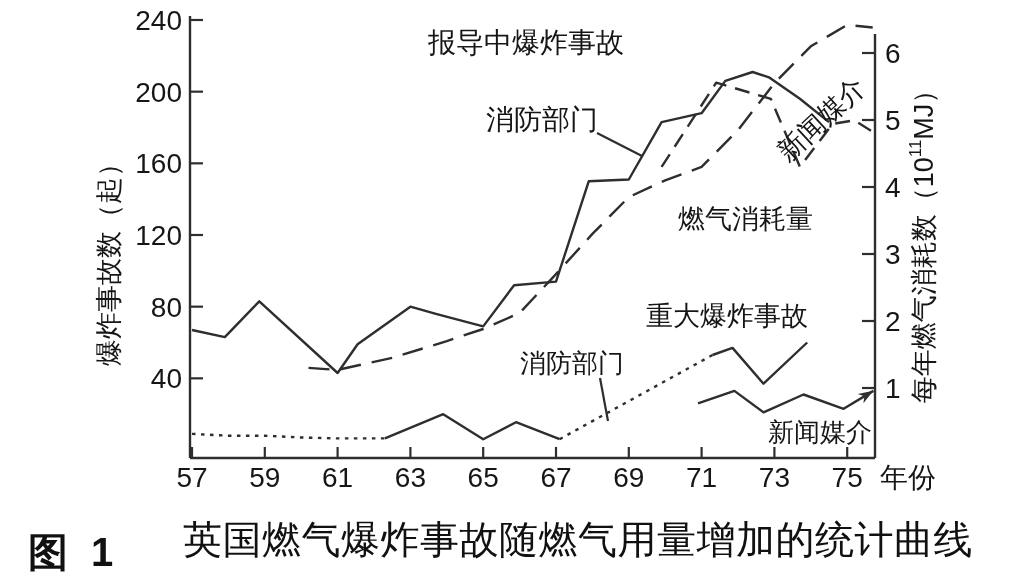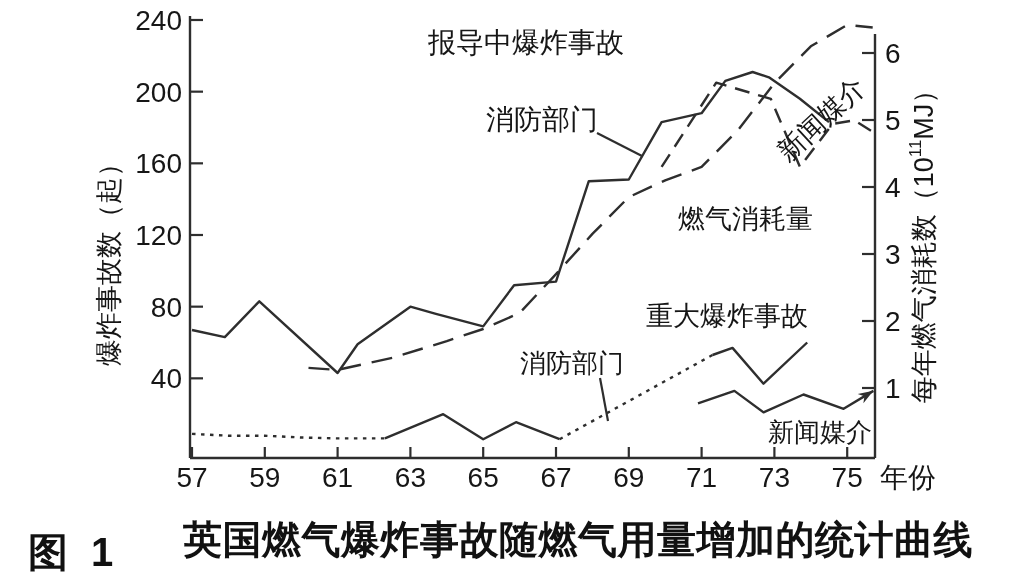--- a/index.html
+++ b/index.html
@@ -3,21 +3,21 @@
 <meta charset="utf-8">
 <style>
   html,body{margin:0;padding:0;background:#ffffff;}
   #stage{position:relative;width:1026px;height:582px;background:#fff;overflow:hidden;
          font-family:"Liberation Sans","DejaVu Sans",sans-serif;color:#1a1a1a;}
   #chart-wrap{position:absolute;left:0;top:0;width:1026px;height:505px;}
   svg{display:block;}
   #title-row{position:absolute;left:0;top:509px;width:1026px;height:70px;}
   #fig-label{position:absolute;left:28px;top:4px;font-size:40px;font-weight:bold;
              letter-spacing:6px;color:#111;margin-top:12px;}
-  #title-text{position:absolute;left:183px;top:4px;font-size:39px;font-weight:bold;
+  #title-text{position:absolute;left:183px;top:4px;font-size:39px;font-weight:normal;
               letter-spacing:0.5px;color:#111;white-space:nowrap;}
   text{fill:#161616;}
 </style>
 </head>
 <body>
 
 <div id="stage">
   <div id="chart-wrap">
     <svg width="1026" height="505" viewBox="0 0 1026 505">
       <g>

